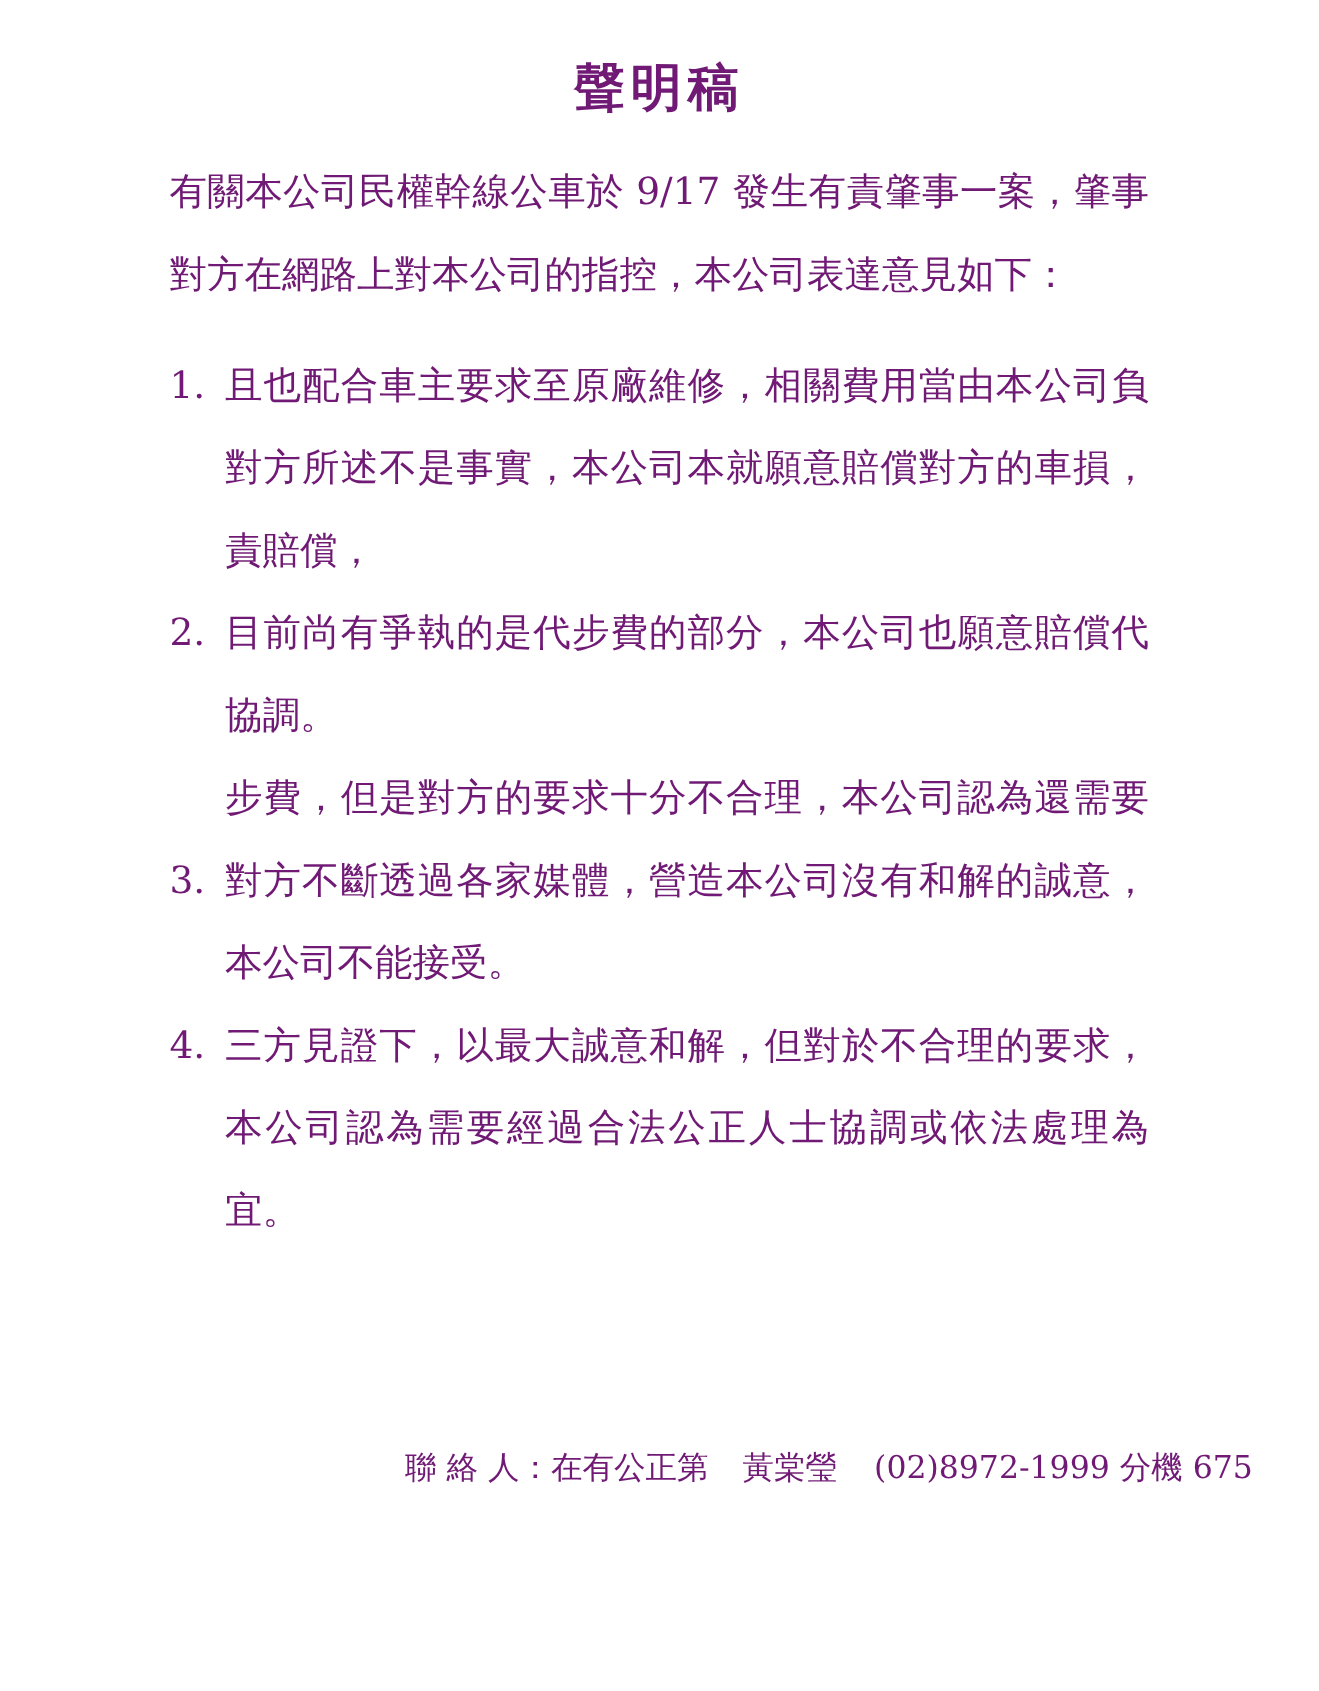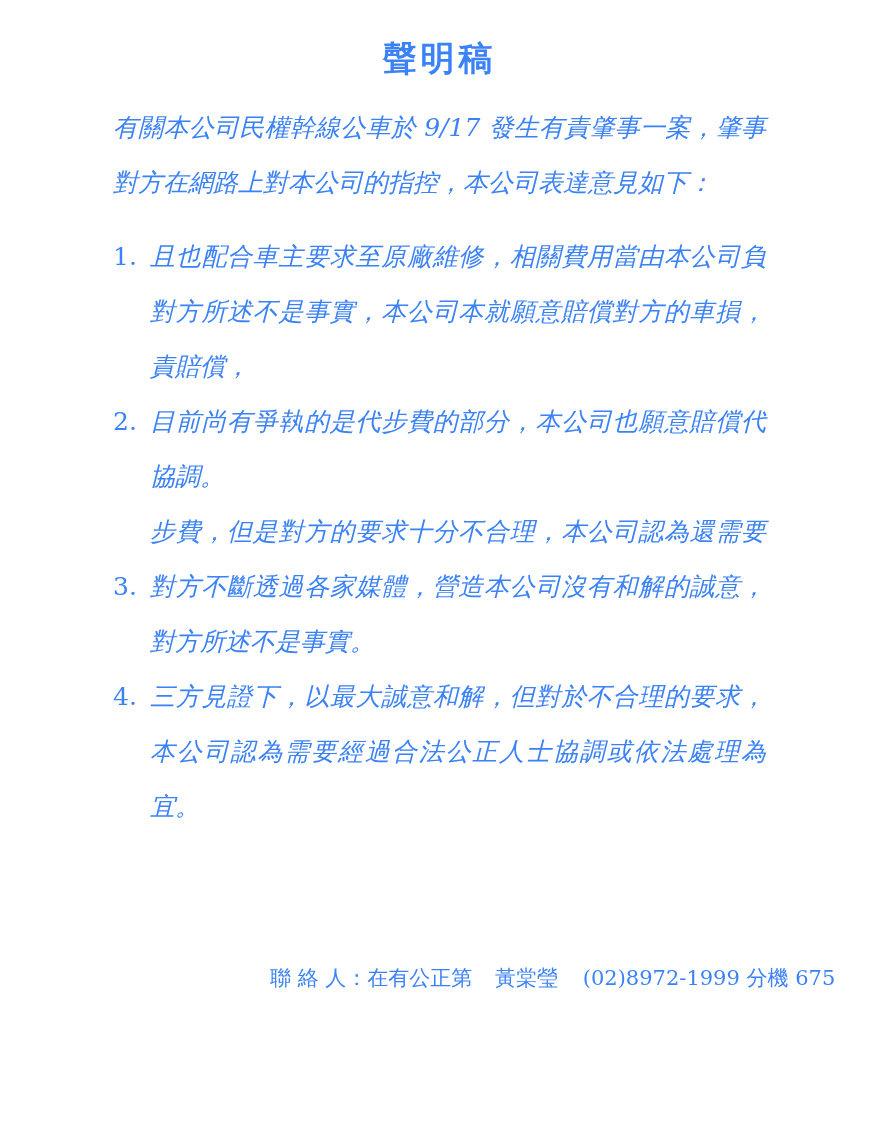--- a/index.html
+++ b/index.html
@@ -1,21 +1,21 @@
 <!DOCTYPE html>
 <html><head>
 <meta charset="utf-8">
 <style>
   html, body { margin: 0; padding: 0; background: #ffffff; }
   .page {
     position: relative;
     width: 879px;
     height: 1065px;
     background: #ffffff;
-    color: #3b82f6;
+    color: #701a75;
     font-family: "DejaVu Serif", "Liberation Serif", serif;
     overflow: hidden;
   }
   .title {
     position: absolute;
     top: 36px;
     left: 0;
     width: 100%;
     margin: 0;
     text-align: center;
@@ -24,21 +24,21 @@
     letter-spacing: 4px;
   }
   .intro {
     position: absolute;
     top: 100px;
     left: 113px;
     width: 653px;
     font-size: 25px;
     line-height: 55px;
   }
-  .line { white-space: nowrap; font-style: italic; }
+  .line { white-space: nowrap; }
   .line.j {
     white-space: normal;
     text-align: justify;
     text-align-last: justify;
   }
   .list {
     position: absolute;
     top: 229px;
     left: 113px;
     width: 653px;
@@ -98,21 +98,21 @@
         <div class="line j">目前尚有爭執的是代步費的部分，本公司也願意賠償代</div>
         <div class="line">協調。</div>
         <div class="line j">步費，但是對方的要求十分不合理，本公司認為還需要</div>
       </div>
     </div>
 
     <div class="item">
       <span class="num">3.</span>
       <div class="itext">
         <div class="line j">對方不斷透過各家媒體，營造本公司沒有和解的誠意，</div>
-        <div class="line">對方所述不是事實。</div>
+        <div class="line">本公司不能接受。</div>
       </div>
     </div>
 
     <div class="item">
       <span class="num">4.</span>
       <div class="itext">
         <div class="line j">三方見證下，以最大誠意和解，但對於不合理的要求，</div>
         <div class="line j">本公司認為需要經過合法公正人士協調或依法處理為</div>
         <div class="line">宜。</div>
       </div>

